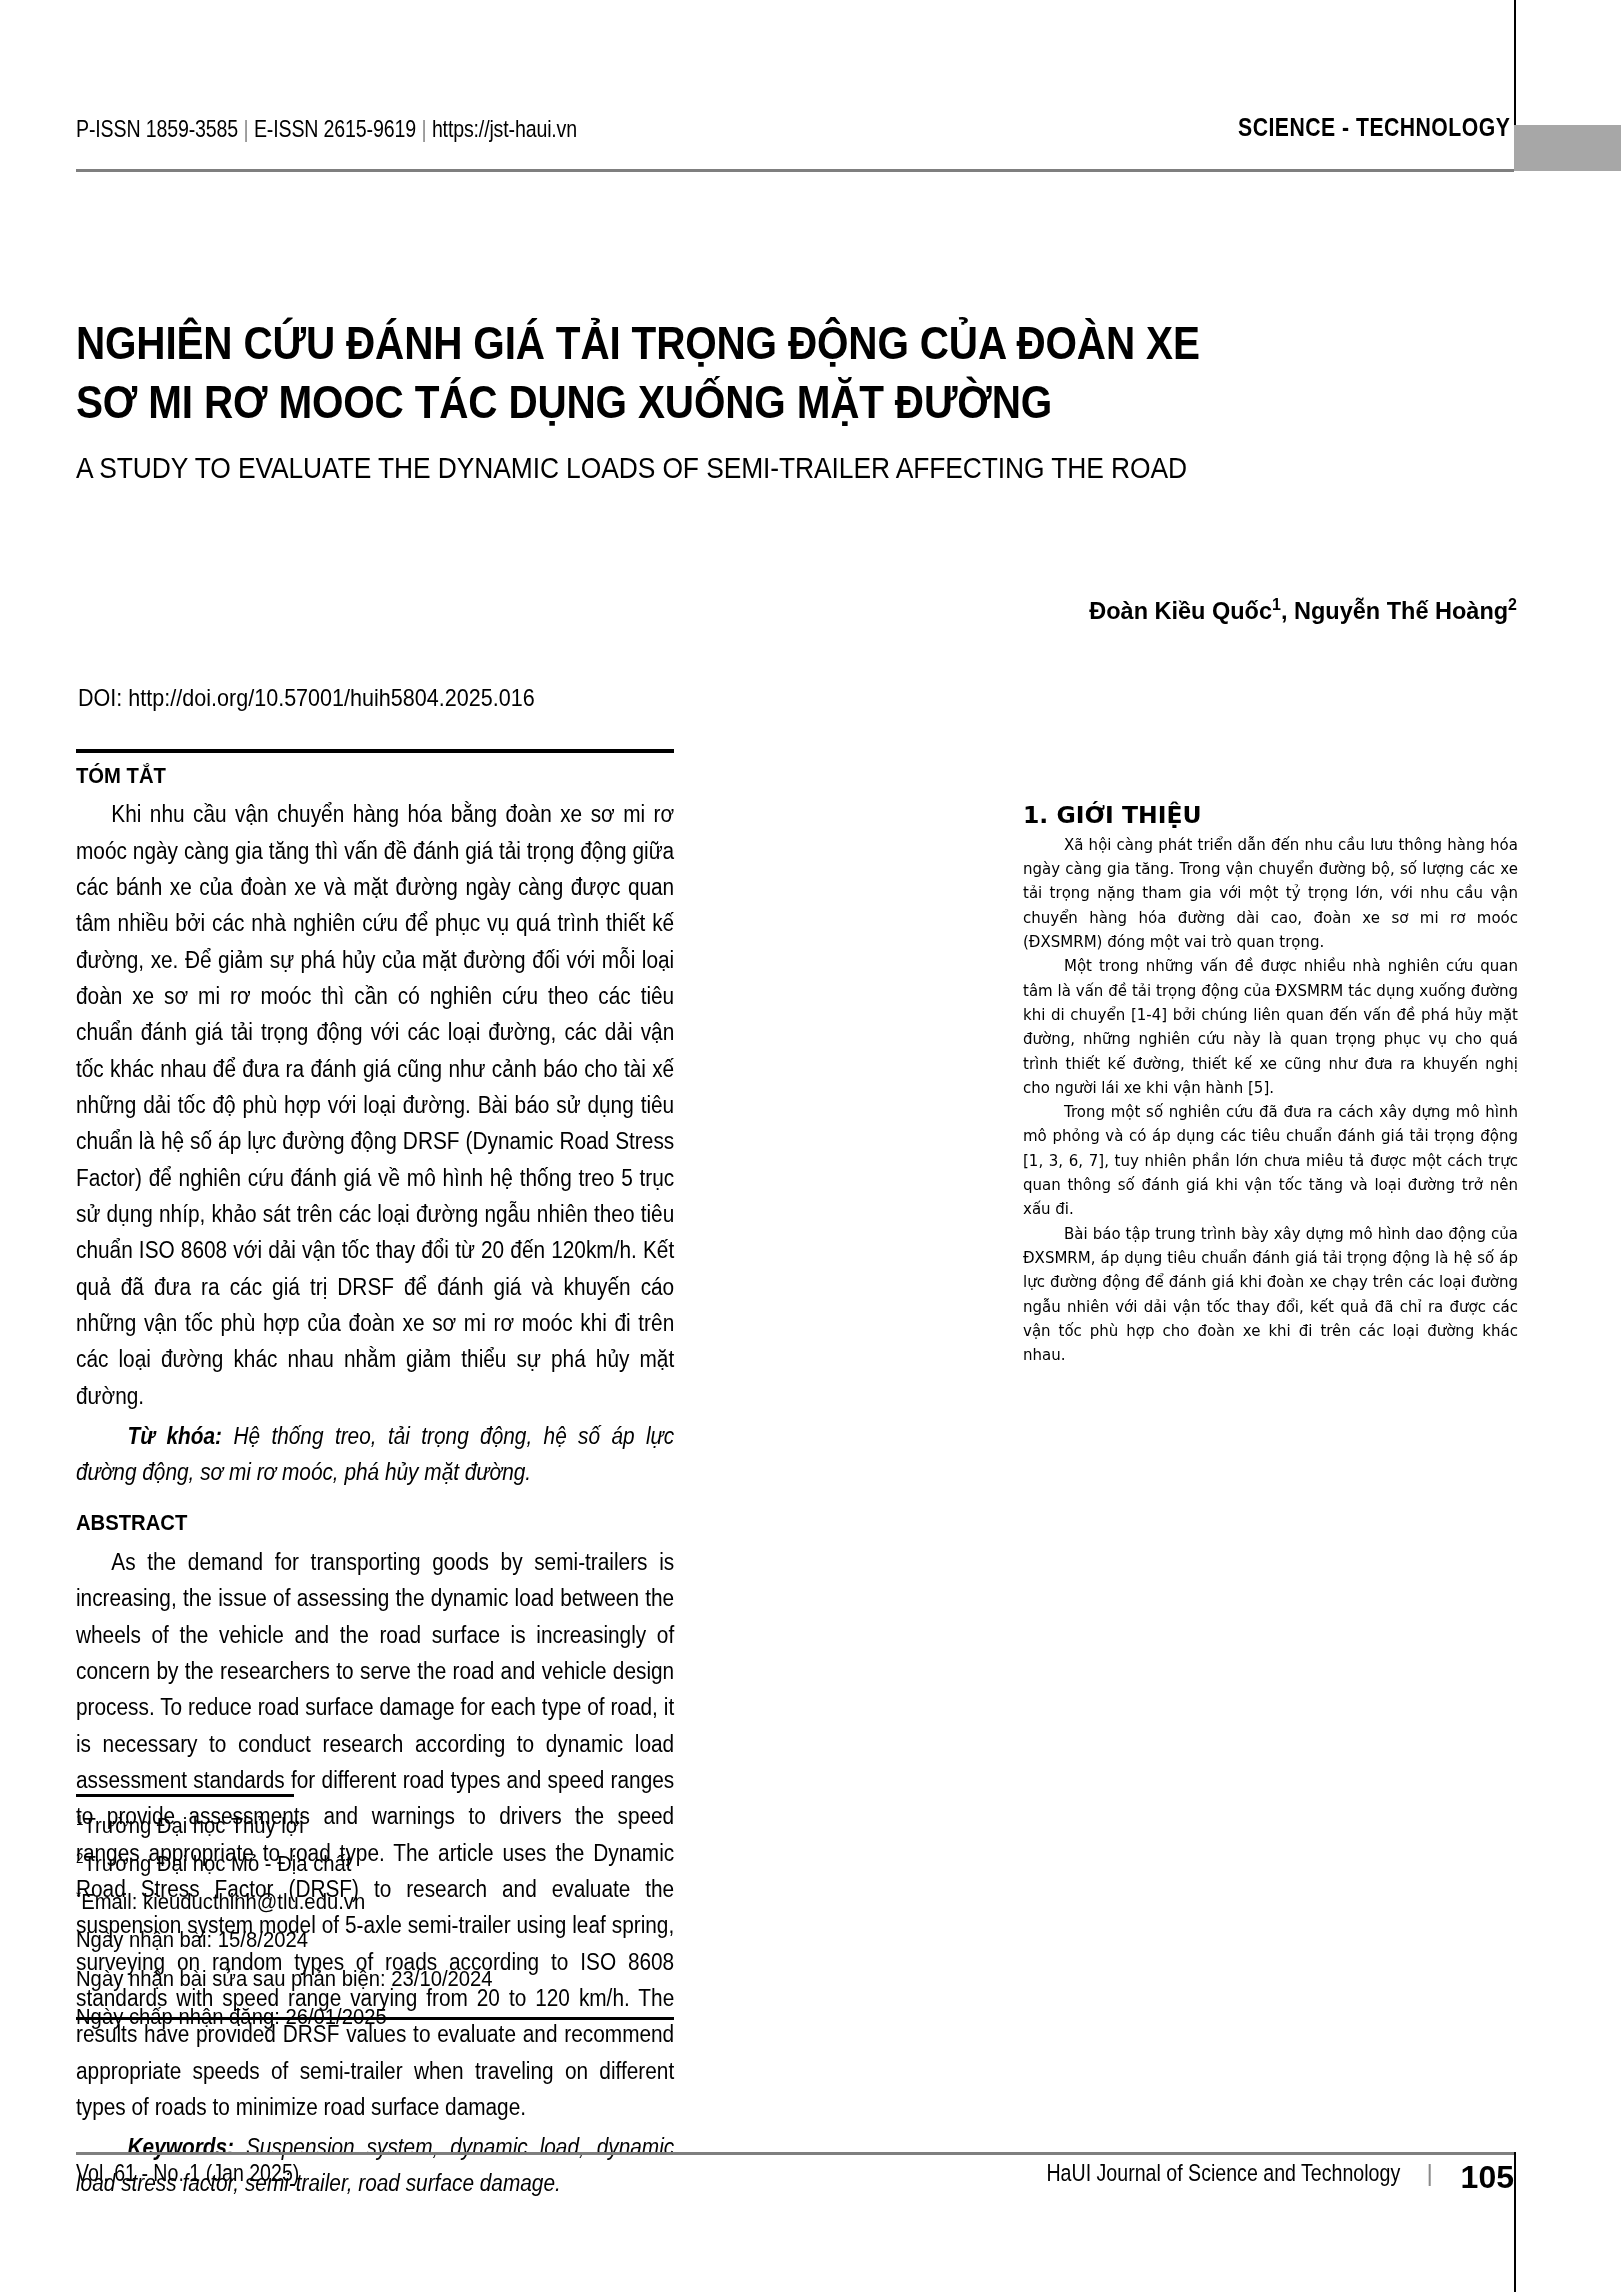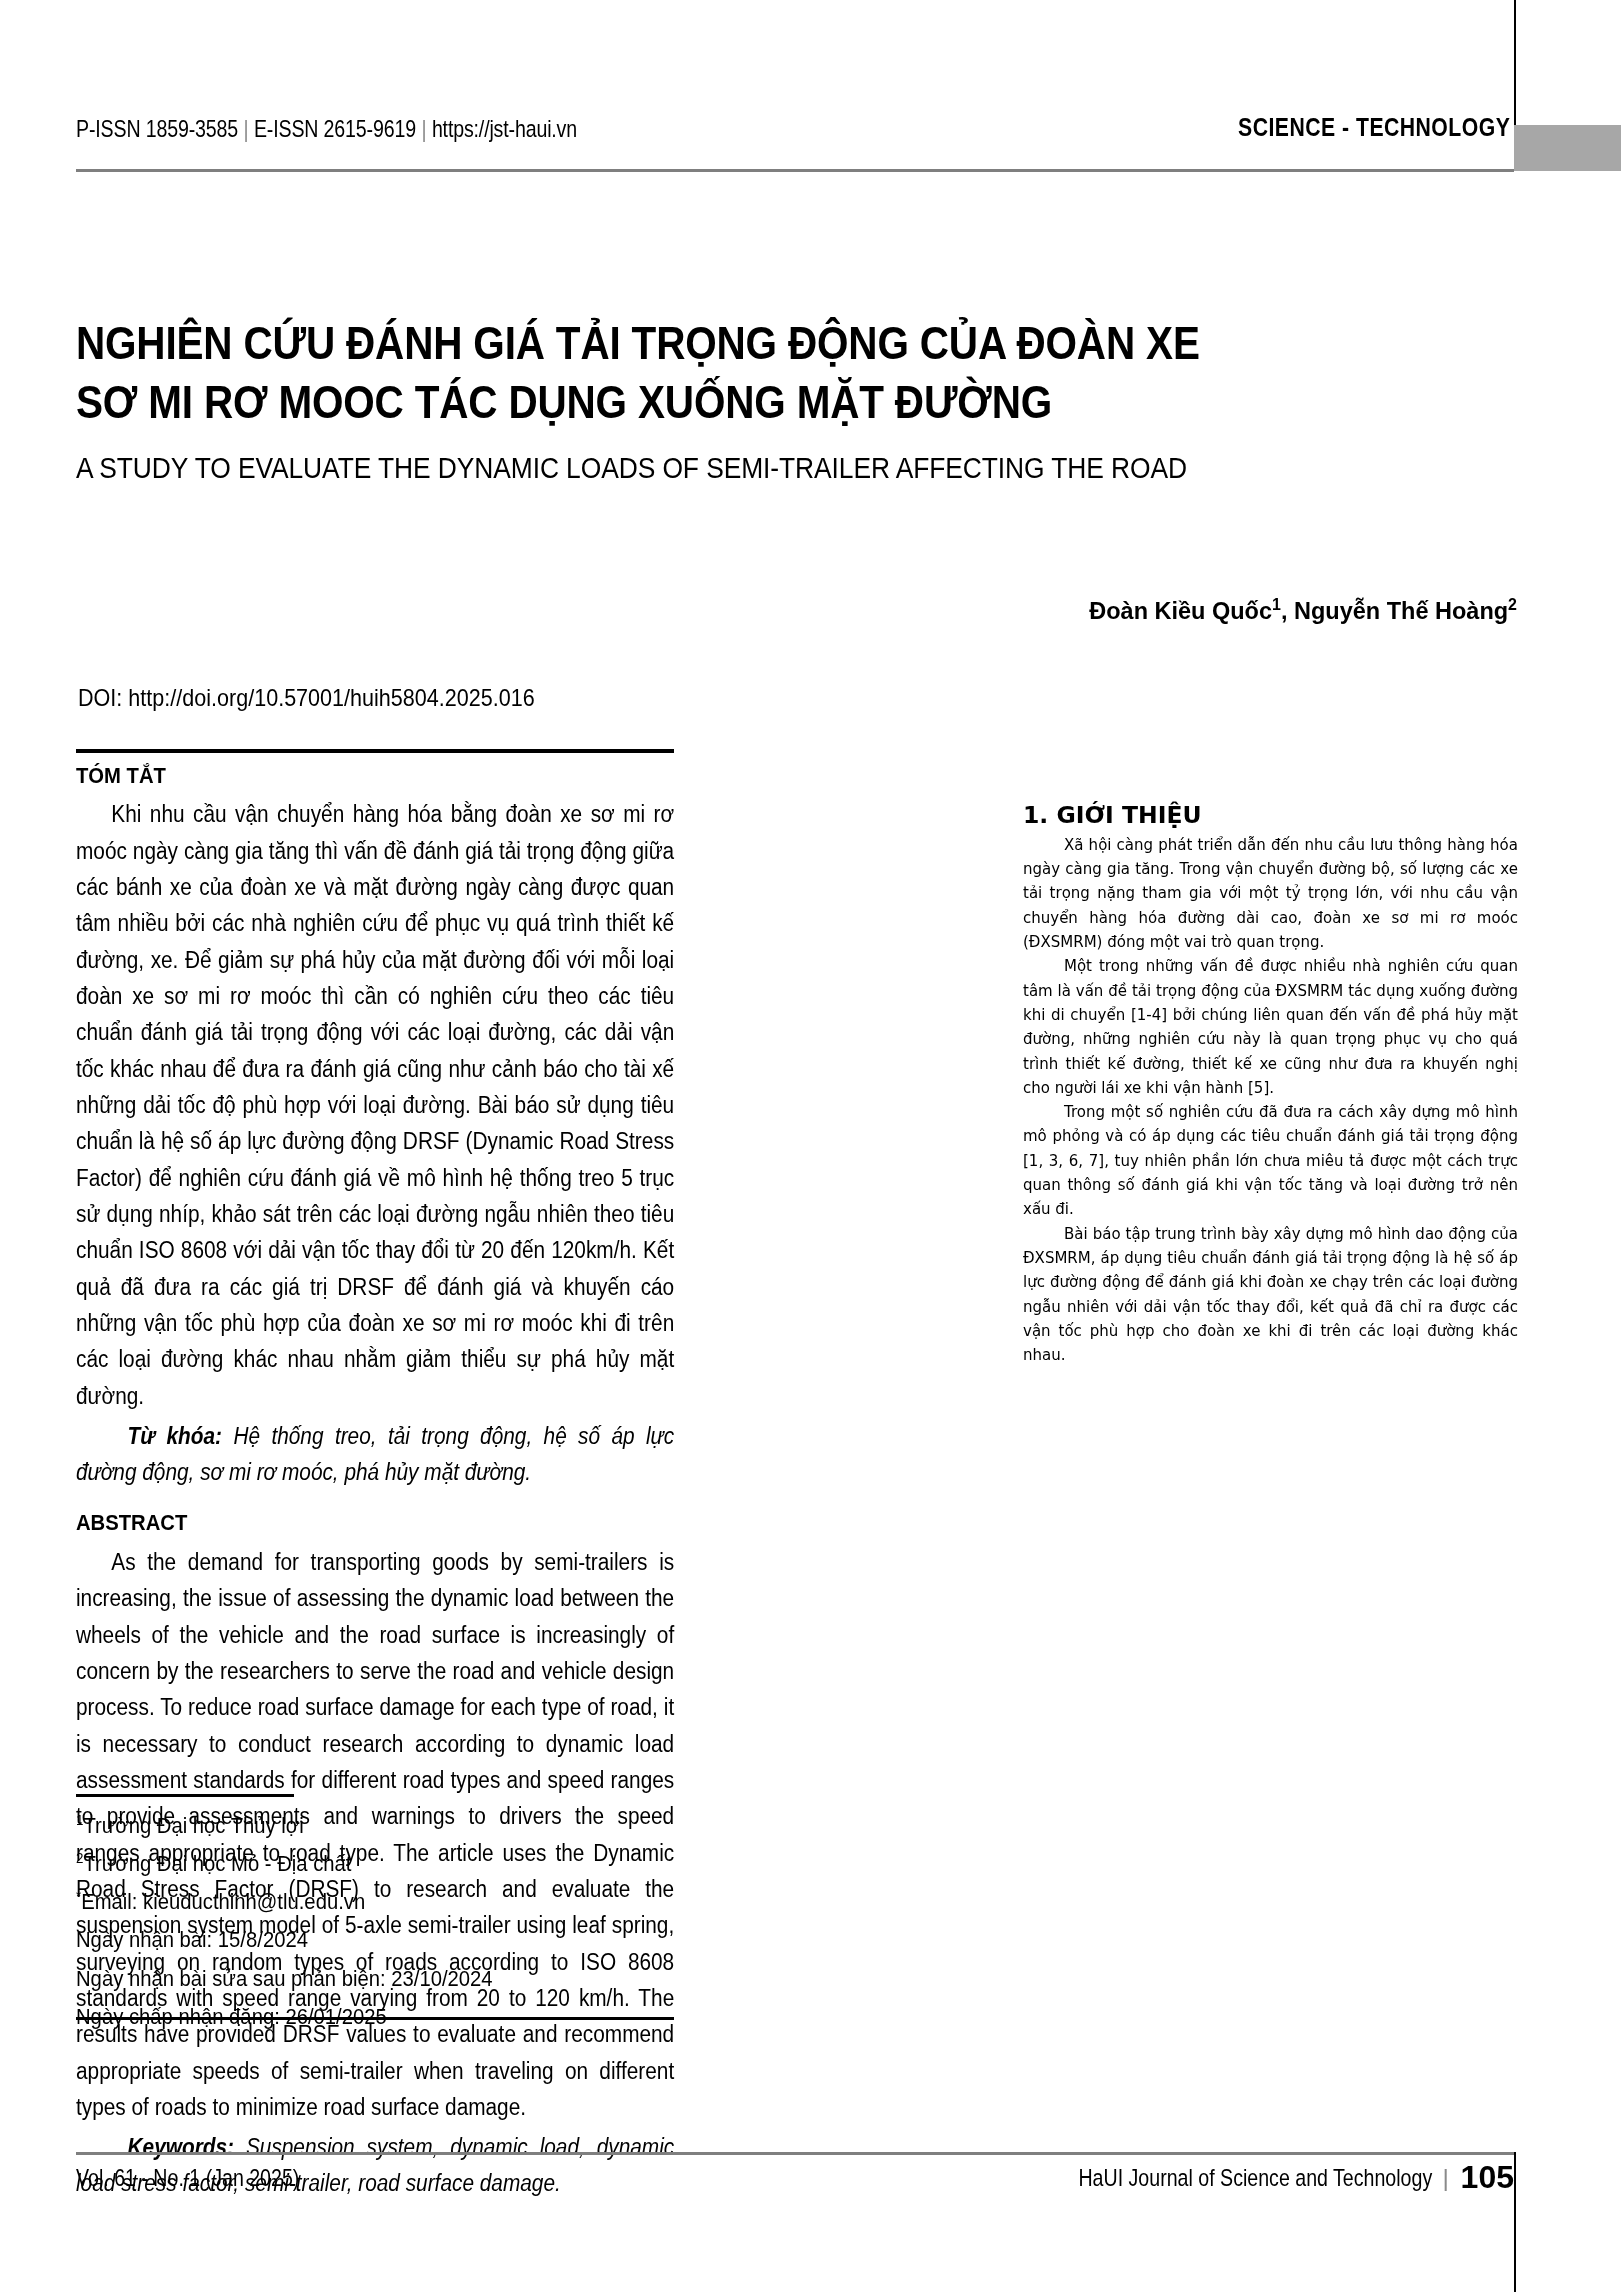--- a/index.html
+++ b/index.html
@@ -255,22 +255,22 @@
   .footer-left {
     font-size: 24.5px;
     transform: scaleX(0.80);
     transform-origin: left top;
     white-space: nowrap;
   }
   .footer-right {
     font-size: 24.5px;
     white-space: nowrap;
     display: flex;
-    align-items: center;
-    gap: 0px;
+    align-items: flex-start;
+    gap: 16px;
   }
   .footer-journal {
     transform: scaleX(0.80);
     transform-origin: right top;
   }
   .footer-sep {
     color: #8a8a8a;
     padding: 0 11.8px 0 9.8px;
   }
   .footer-page {

